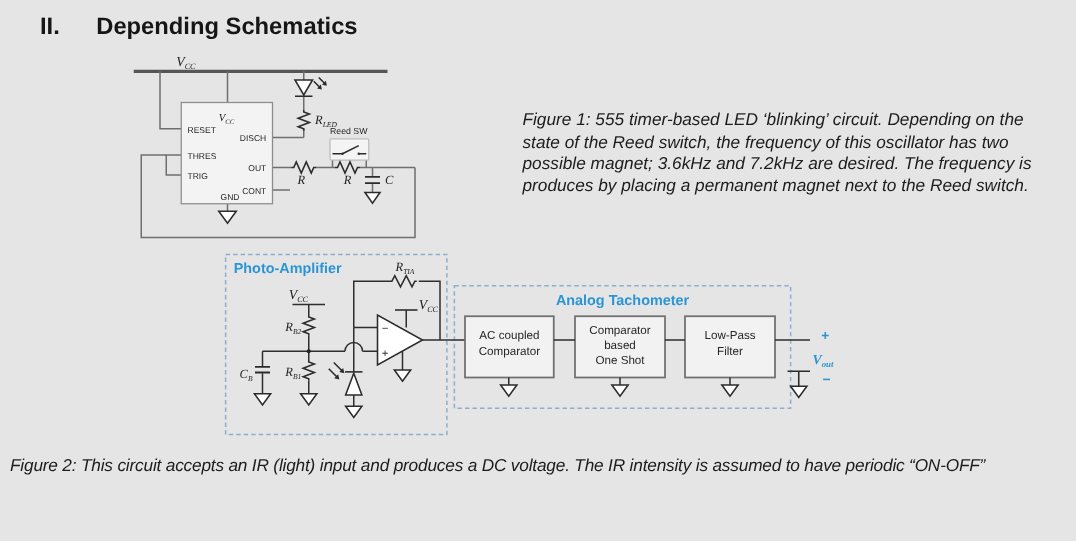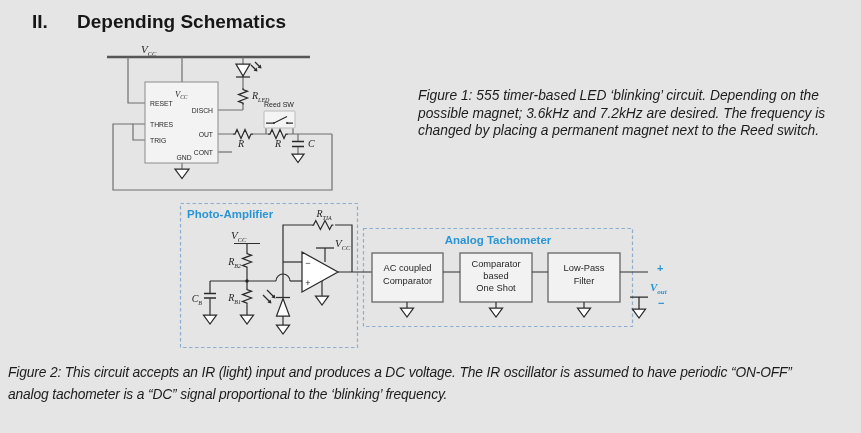--- a/index.html
+++ b/index.html
@@ -106,22 +106,23 @@
       <path class="comp" style="stroke-width:1.5" d="M292,141.5 H304 M292,146.5 H304"></path>
     </g>
     <text class="slabel" x="308" y="147">C</text>
 
     <path class="compw" d="M292,154 h12 l-6,8.5 z"></path>
     <path class="compw" d="M175,169 h14 l-7,9.5 z"></path>
   </svg>
 
   <div class="caption fig1cap">
     <div>Figure 1: 555 timer-based LED ‘blinking’ circuit. Depending on the</div>
+    <div>state of the Reed switch, the frequency of this oscillator has two</div>
     <div>possible magnet; 3.6kHz and 7.2kHz are desired. The frequency is</div>
-    <div>changed by placing a permanent magnet next to the Reed switch.</div>
+    <div>produces by placing a permanent magnet next to the Reed switch.</div>
   </div>
 
   <svg style="left:175px;top:198px;" width="500" height="155" viewBox="175 198 500 155">
 
     <rect class="dashed" x="180.5" y="203.5" width="177" height="144"></rect>
     <rect class="dashed" x="363.5" y="228.5" width="269" height="98"></rect>
     <text class="bluetitle" x="187" y="218">Photo-Amplifier</text>
     <text class="bluetitle" x="498" y="244" text-anchor="middle">Analog Tachometer</text>
 
     <g>
@@ -200,17 +201,16 @@
     <g>
       <text class="bluesym" x="657" y="272">+</text>
       <text class="voutlbl" x="650" y="291"><tspan>V</tspan><tspan class="sub" dy="2.5">out</tspan></text>
       <text class="bluesym" x="658" y="307">−</text>
       <path class="comp" d="M630,297 H648 M639,297 V309"></path>
       <path class="compw" d="M632.5,309 h13 l-6.5,9 z"></path>
     </g>
   </svg>
 
   <div class="caption fig2cap">
-    <div>Figure 2: This circuit accepts an IR (light) input and produces a DC voltage. The IR oscillator is assumed to have periodic “ON-OFF”</div>
-    <div>analog tachometer is a “DC” signal proportional to the ‘blinking’ frequency.</div>
+    <div>Figure 2: This circuit accepts an IR (light) input and produces a DC voltage. The IR intensity is assumed to have periodic “ON-OFF”</div>
   </div>
 
 </div>
 
 </body></html>

